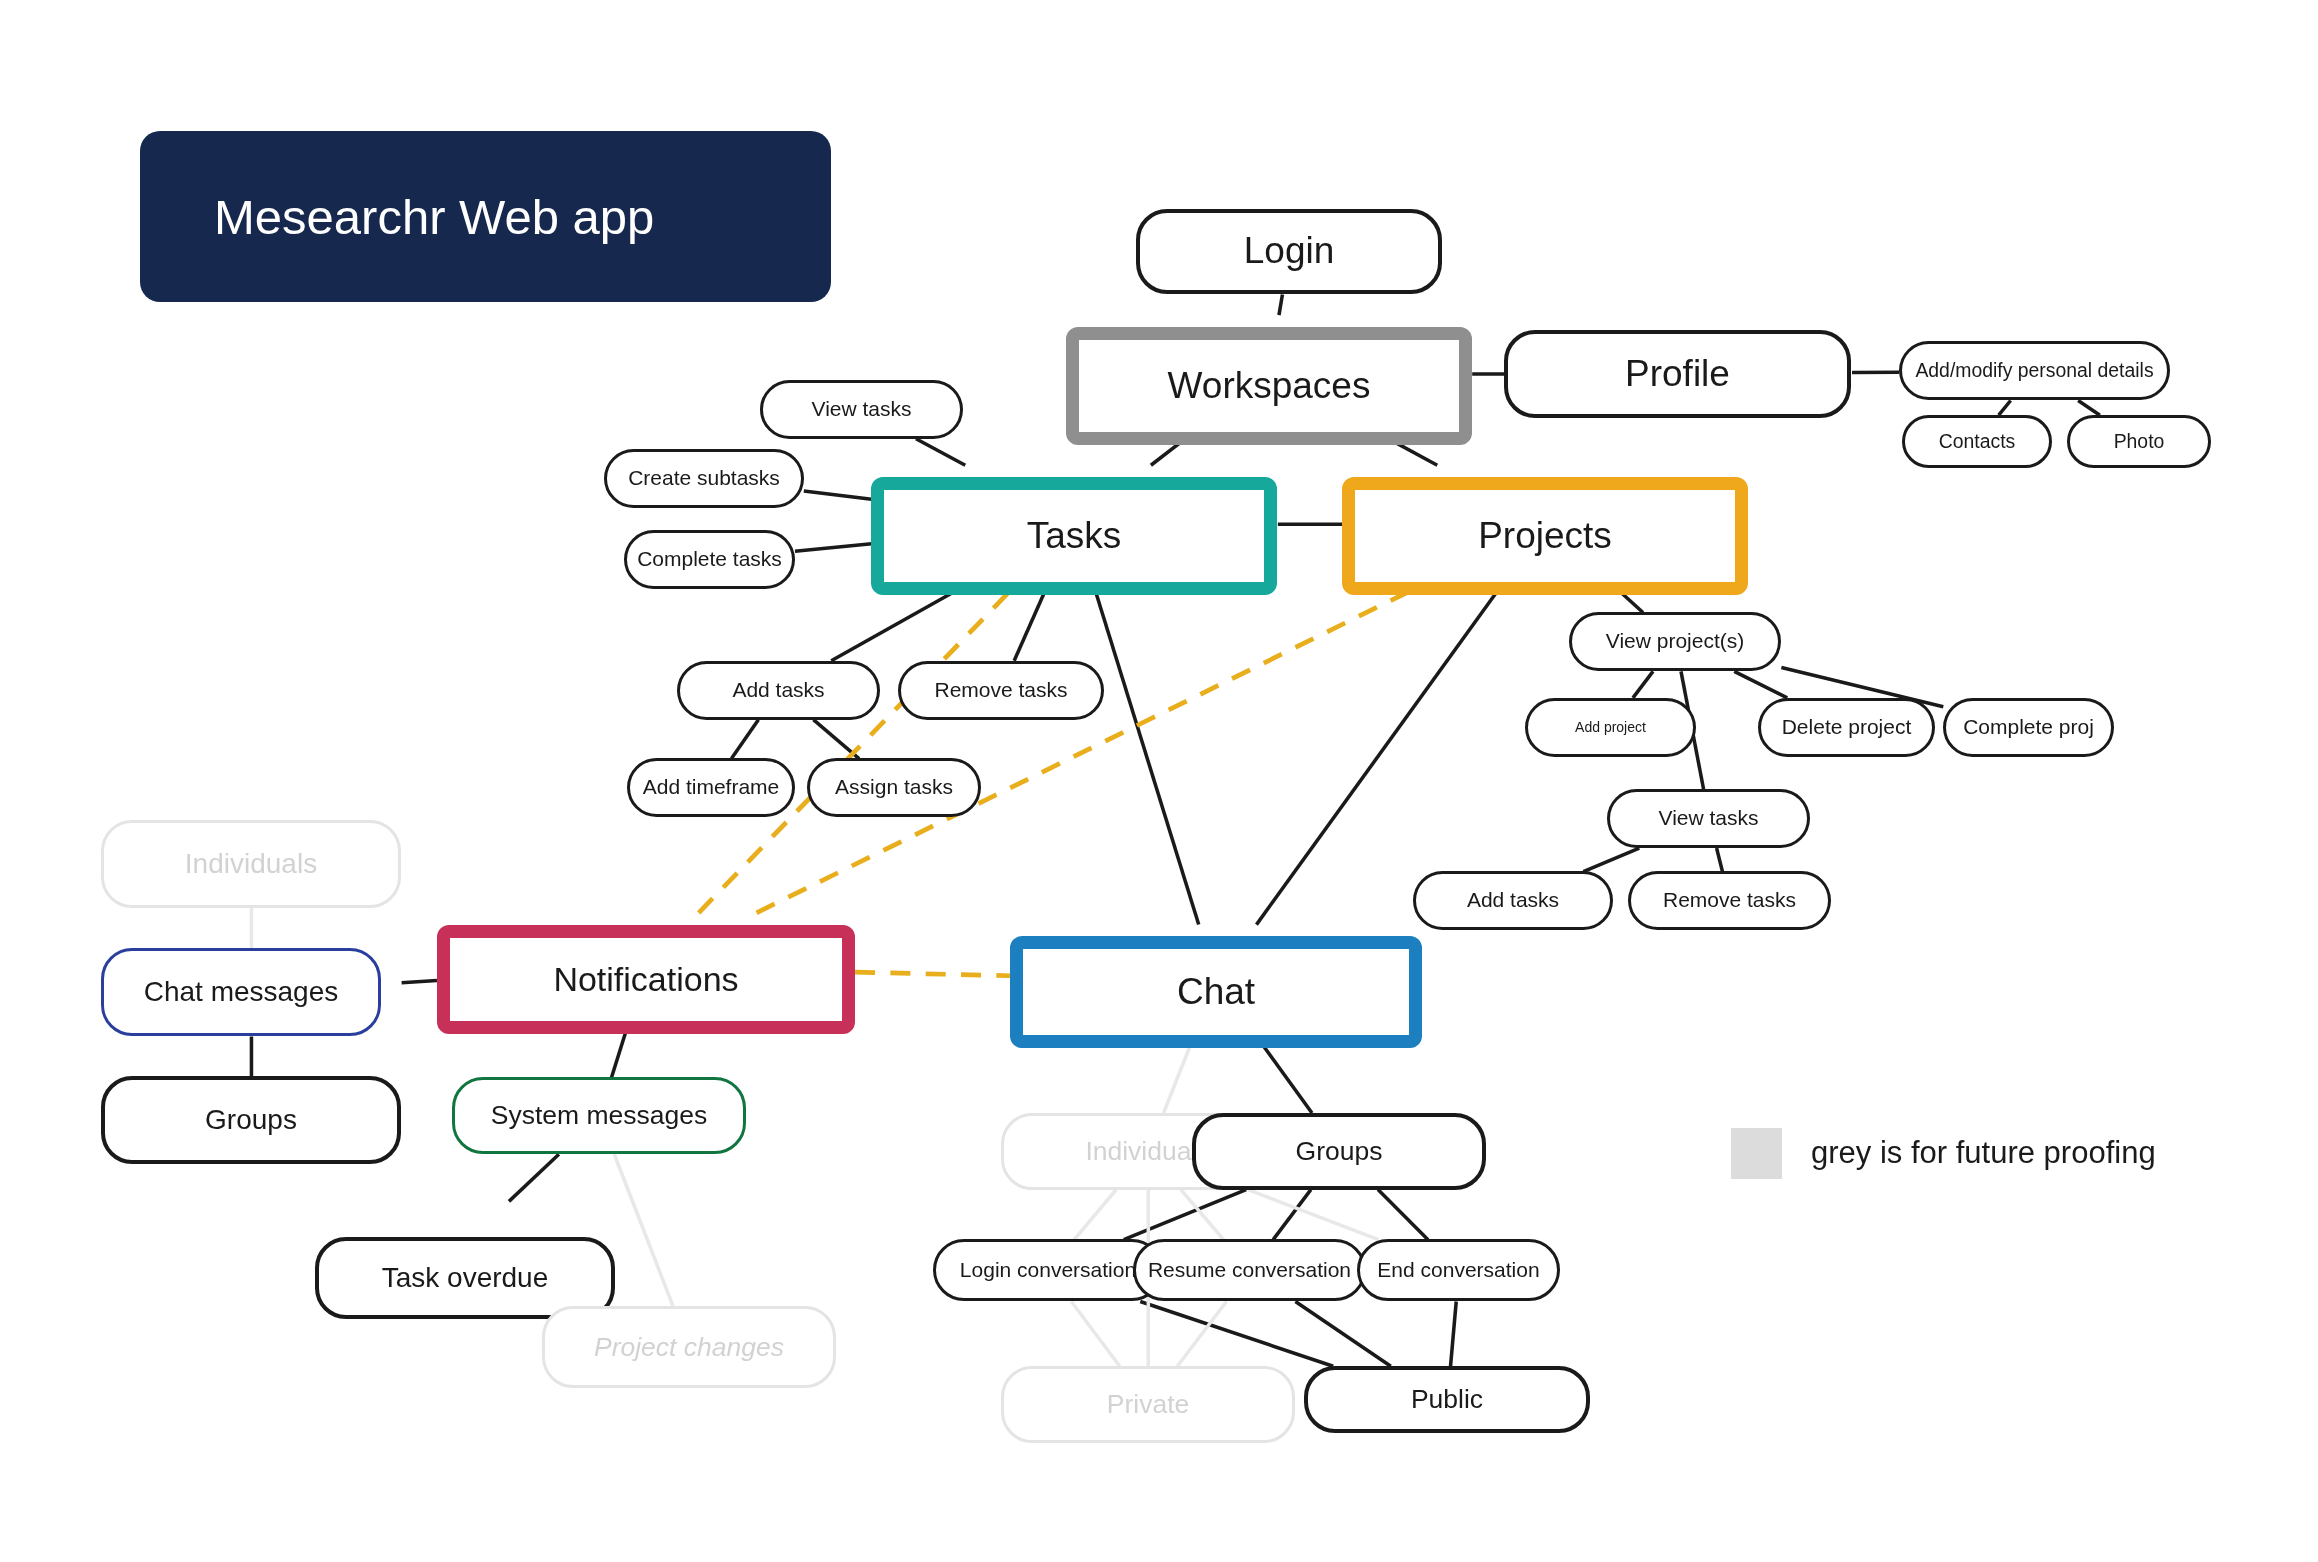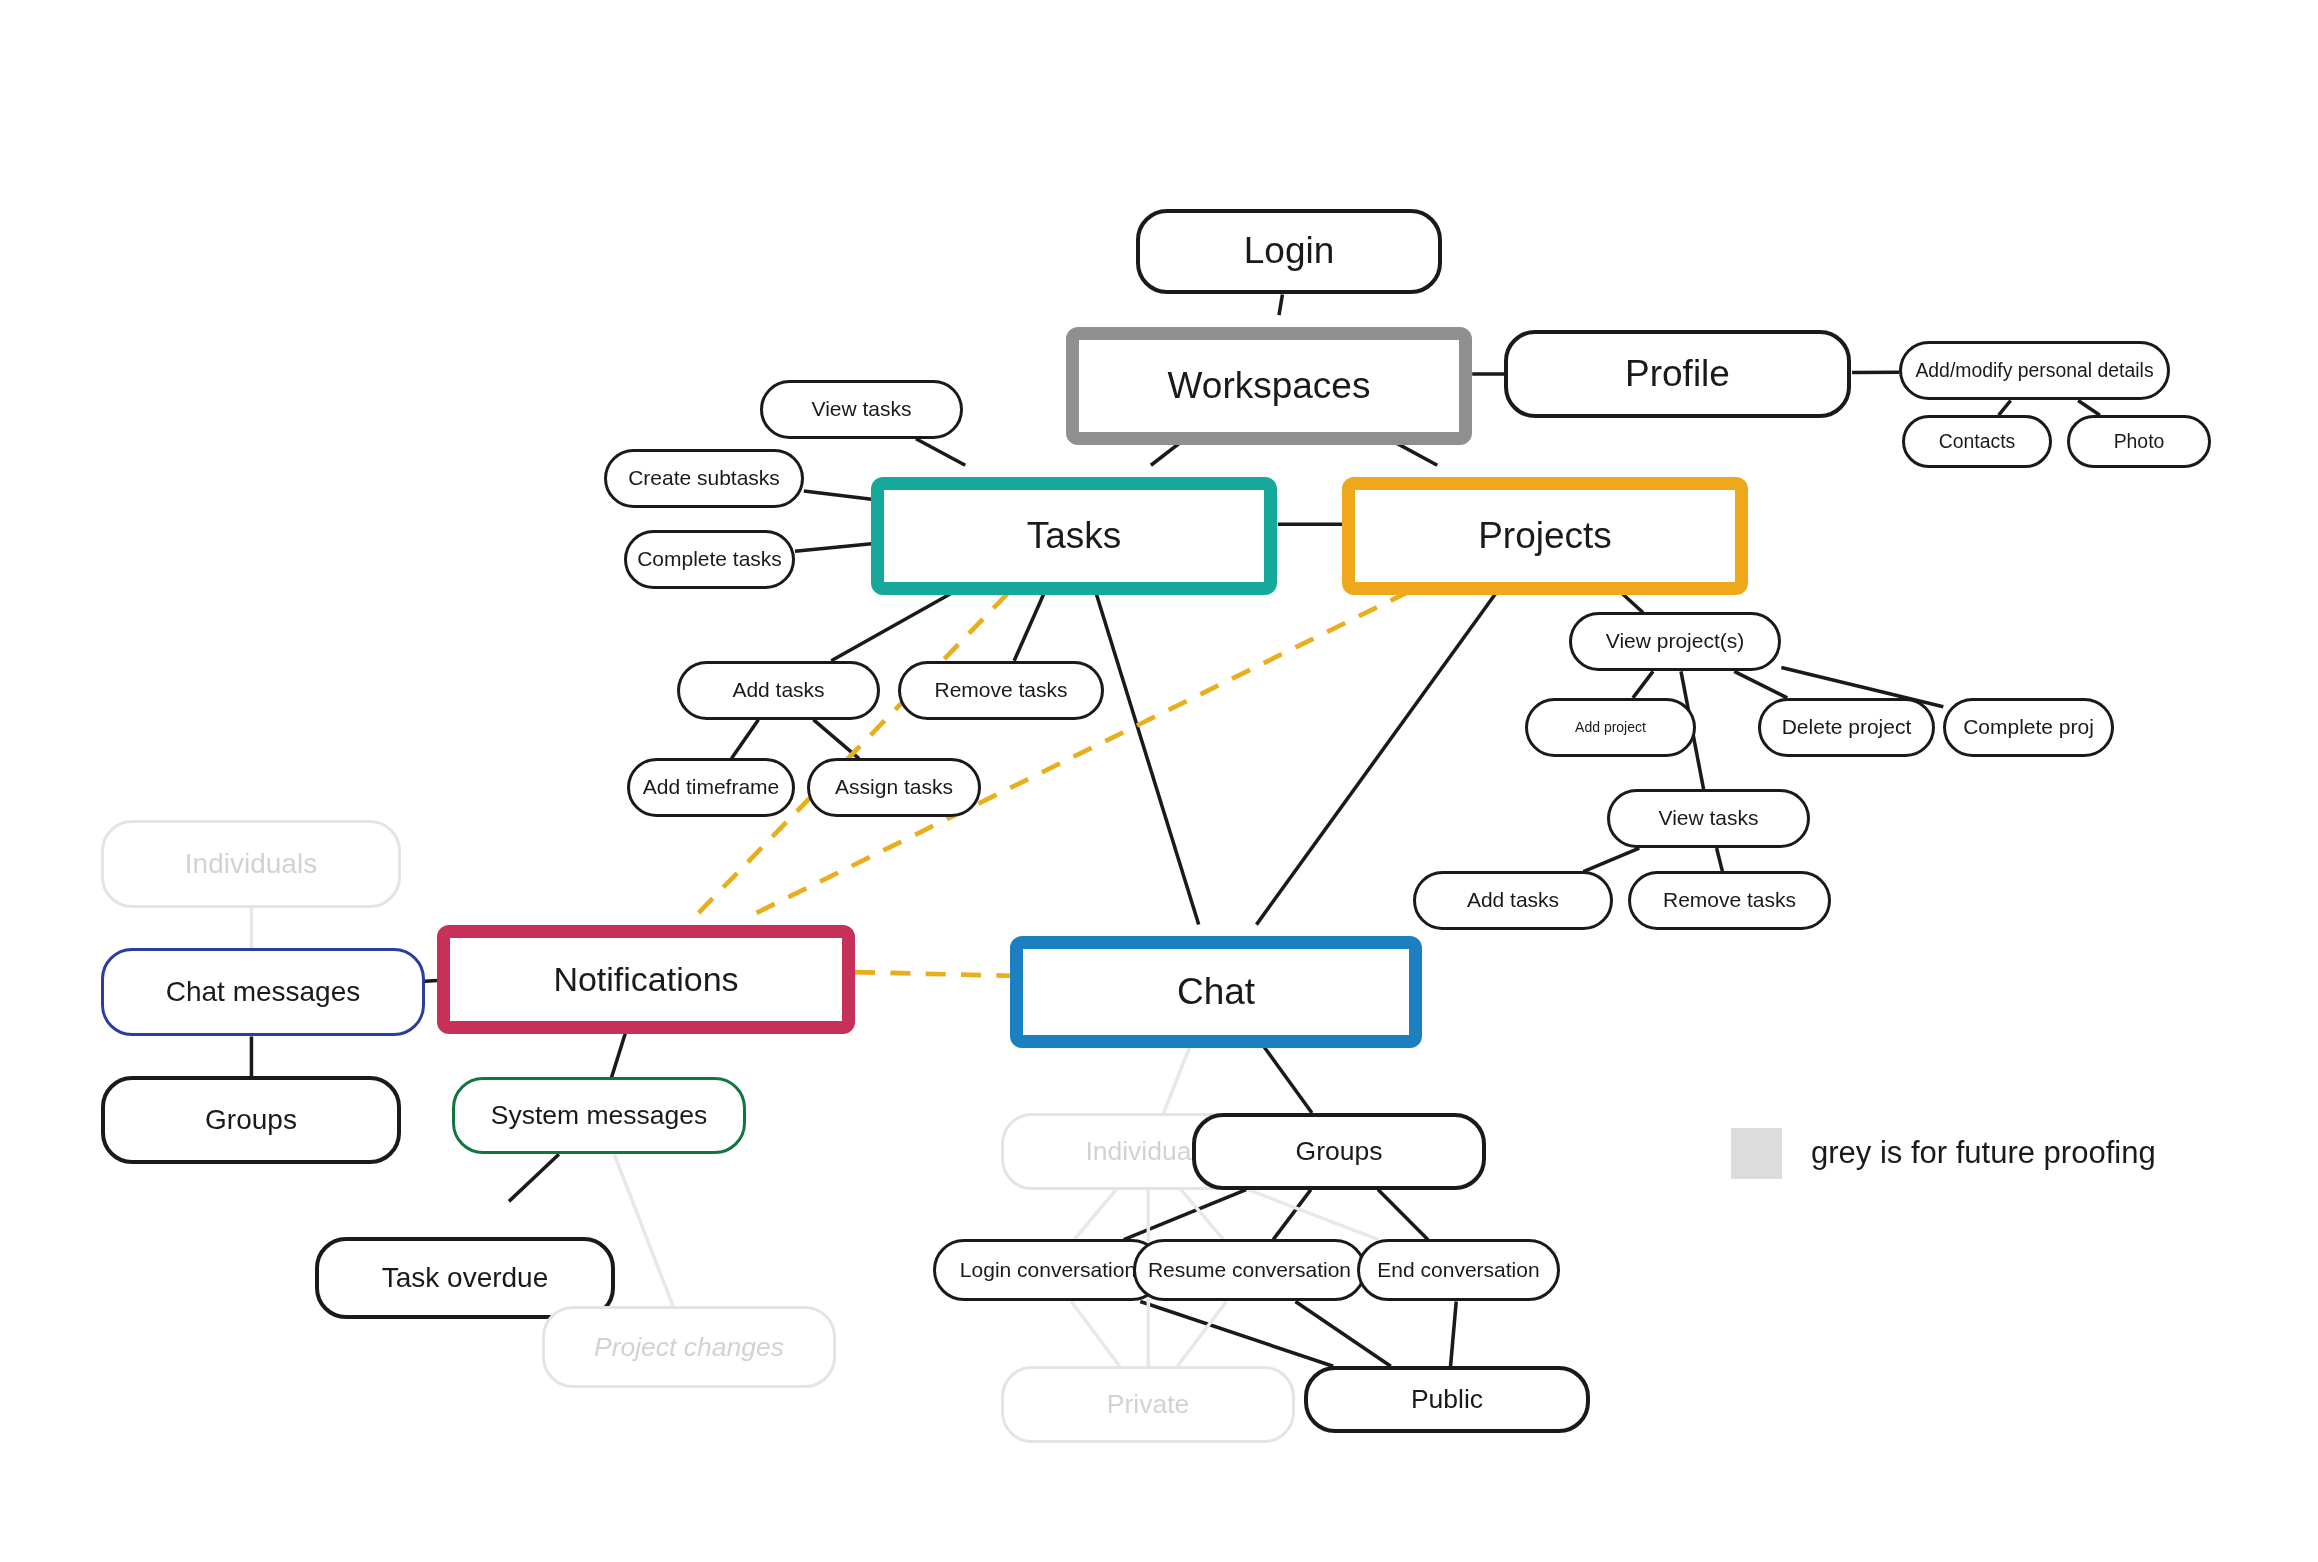--- a/index.html
+++ b/index.html
@@ -66,20 +66,23 @@
       <line x1="2005.3703703703704" y1="2020" x2="2077.777777777778" y2="2105" stroke="#e8e8e8" stroke-width="6"></line>
       <line x1="2119.320987654321" y1="2020" x2="2340.740740740741" y2="2105" stroke="#e8e8e8" stroke-width="6"></line>
       <line x1="1936.3461538461538" y1="2210" x2="2263.9285714285716" y2="2320" stroke="#1a1a1a" stroke-width="6"></line>
       <line x1="2199.8076923076924" y1="2210" x2="2361.785714285714" y2="2320" stroke="#1a1a1a" stroke-width="6"></line>
       <line x1="2472.8846153846152" y1="2210" x2="2463.214285714286" y2="2320" stroke="#1a1a1a" stroke-width="6"></line>
       <line x1="1819.2307692307693" y1="2210" x2="1901.4285714285713" y2="2320" stroke="#e8e8e8" stroke-width="6"></line>
       <line x1="2082.6923076923076" y1="2210" x2="1999.2857142857142" y2="2320" stroke="#e8e8e8" stroke-width="6"></line>
       <line x1="1950" y1="2020" x2="1950" y2="2320" stroke="#e8e8e8" stroke-width="6"></line>
     </svg>
 
+  <div class="title-box" style="left:140px;top:131px;width:617px;height:171px;padding-left:74px;">
+    <span style="font-size:49px;">Mesearchr Web app</span>
+  </div>
 
   <div id="nodelayer">
       <div class="node n-plain" style="left: 1136px; top: 209px; width: 306px; height: 85px;">
         <span style="font-size: 37px; padding: 0px 8.2px;">Login</span>
       </div>
       <div class="node n-hub" style="left: 1066px; top: 315px; width: 406px; height: 118px; border-color: rgb(143, 143, 143); color: rgb(26, 26, 26);">
         <span style="font-size: 37px; padding: 0px 8.2px;">Workspaces</span>
       </div>
       <div class="node n-plain" style="left: 1504px; top: 330px; width: 347px; height: 88px;">
         <span style="font-size: 37px; padding: 0px 8.2px;">Profile</span>
@@ -137,21 +140,21 @@
       </div>
       <div class="node n-thin" style="left: 1413px; top: 871px; width: 200px; height: 59px;">
         <span style="font-size: 21px; padding: 0px 8.2px;">Add tasks</span>
       </div>
       <div class="node n-thin" style="left: 1628px; top: 871px; width: 203px; height: 59px;">
         <span style="font-size: 21px; padding: 0px 8.2px;">Remove tasks</span>
       </div>
       <div class="node n-grey" style="left: 101px; top: 820px; width: 300px; height: 88px;">
         <span style="font-size: 28px; padding: 0px 8.2px;">Individuals</span>
       </div>
-      <div class="node n-thin" style="left: 101px; top: 948px; width: 324px; height: 88px; border-color: rgb(42, 63, 157);">
+      <div class="node n-thin" style="left: 101px; top: 948px; width: 280px; height: 88px; border-color: rgb(42, 63, 157);">
         <span style="font-size: 28px; padding: 0px 8.2px;">Chat messages</span>
       </div>
       <div class="node n-plain" style="left: 101px; top: 1076px; width: 300px; height: 88px;">
         <span style="font-size: 28px; padding: 0px 8.2px;">Groups</span>
       </div>
       <div class="node n-hub" style="left: 437px; top: 913px; width: 418px; height: 109px; border-color: rgb(199, 48, 88); color: rgb(26, 26, 26);">
         <span style="font-size: 34px; padding: 0px 8.2px;">Notifications</span>
       </div>
       <div class="node n-thin" style="left: 452px; top: 1077px; width: 294px; height: 77px; border-color: rgb(17, 117, 63);">
         <span style="font-size: 26.5px; padding: 0px 8.2px;">System messages</span>

